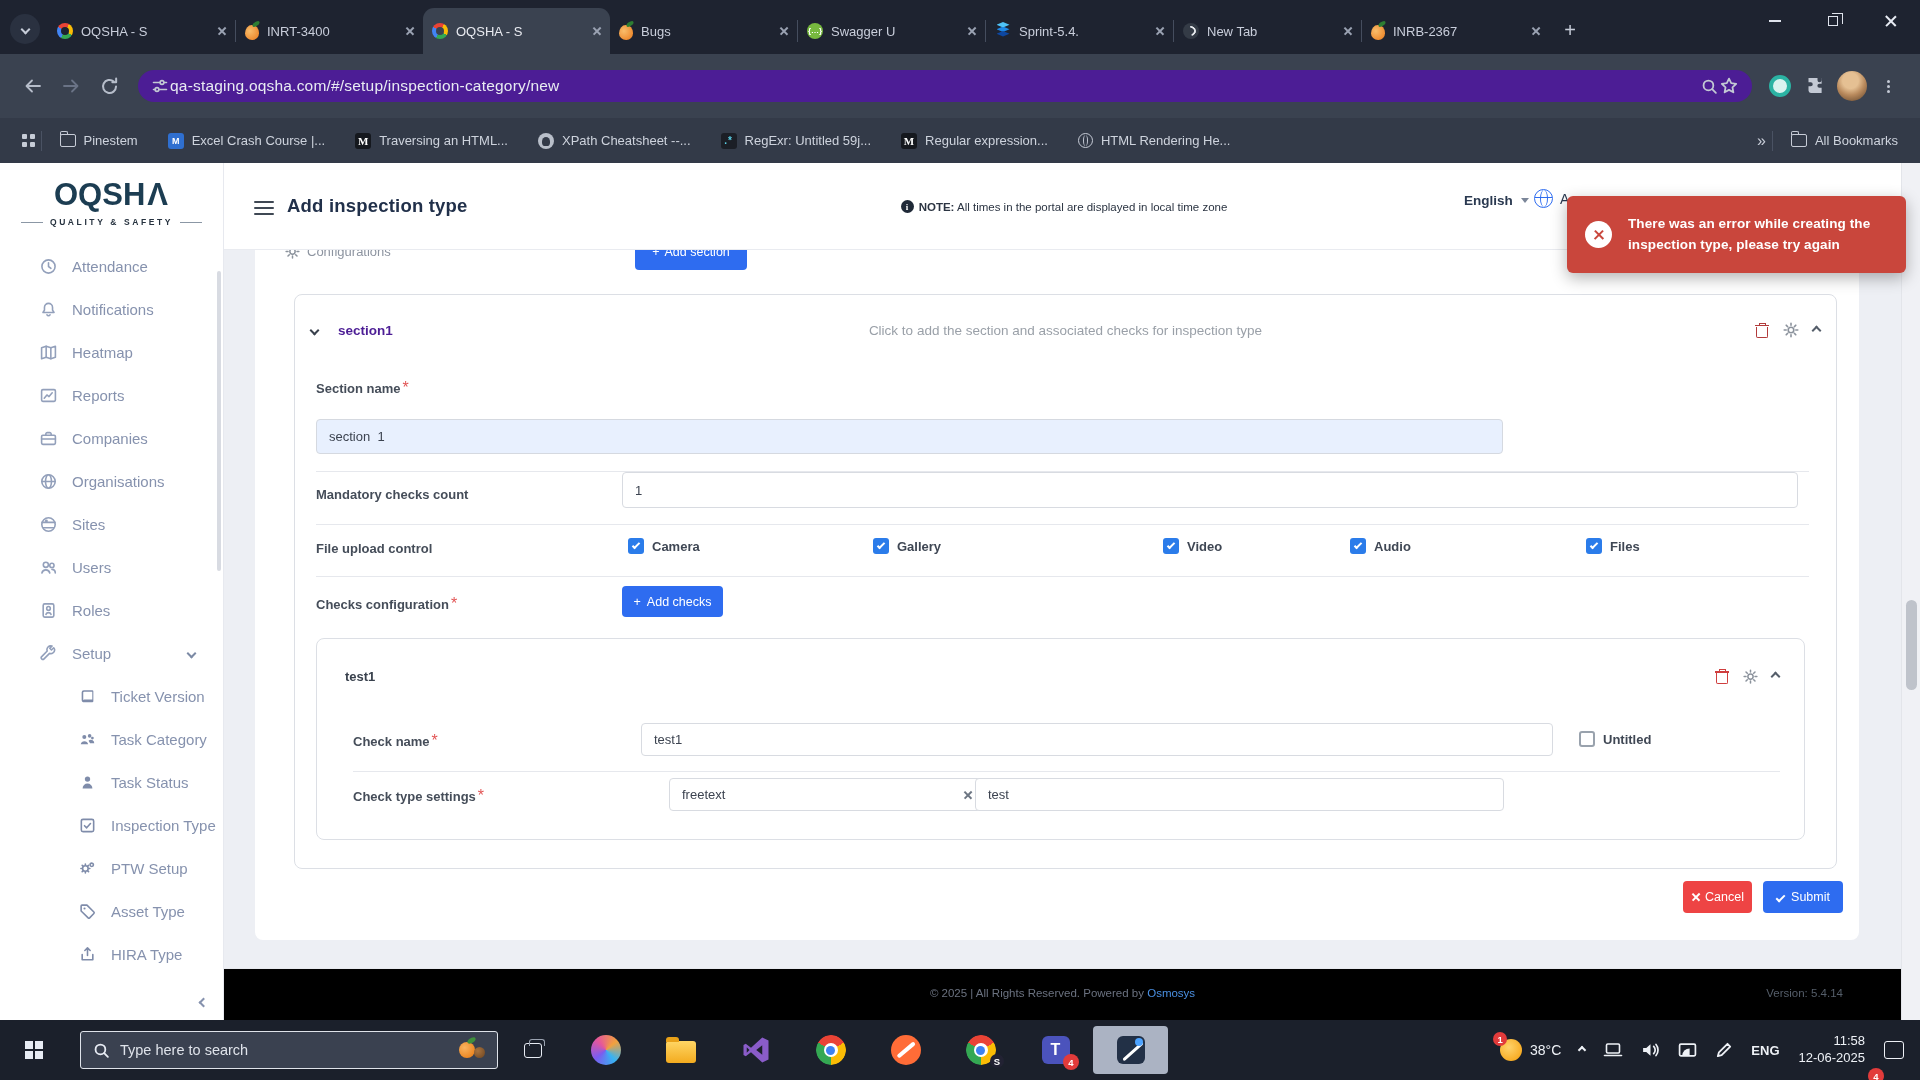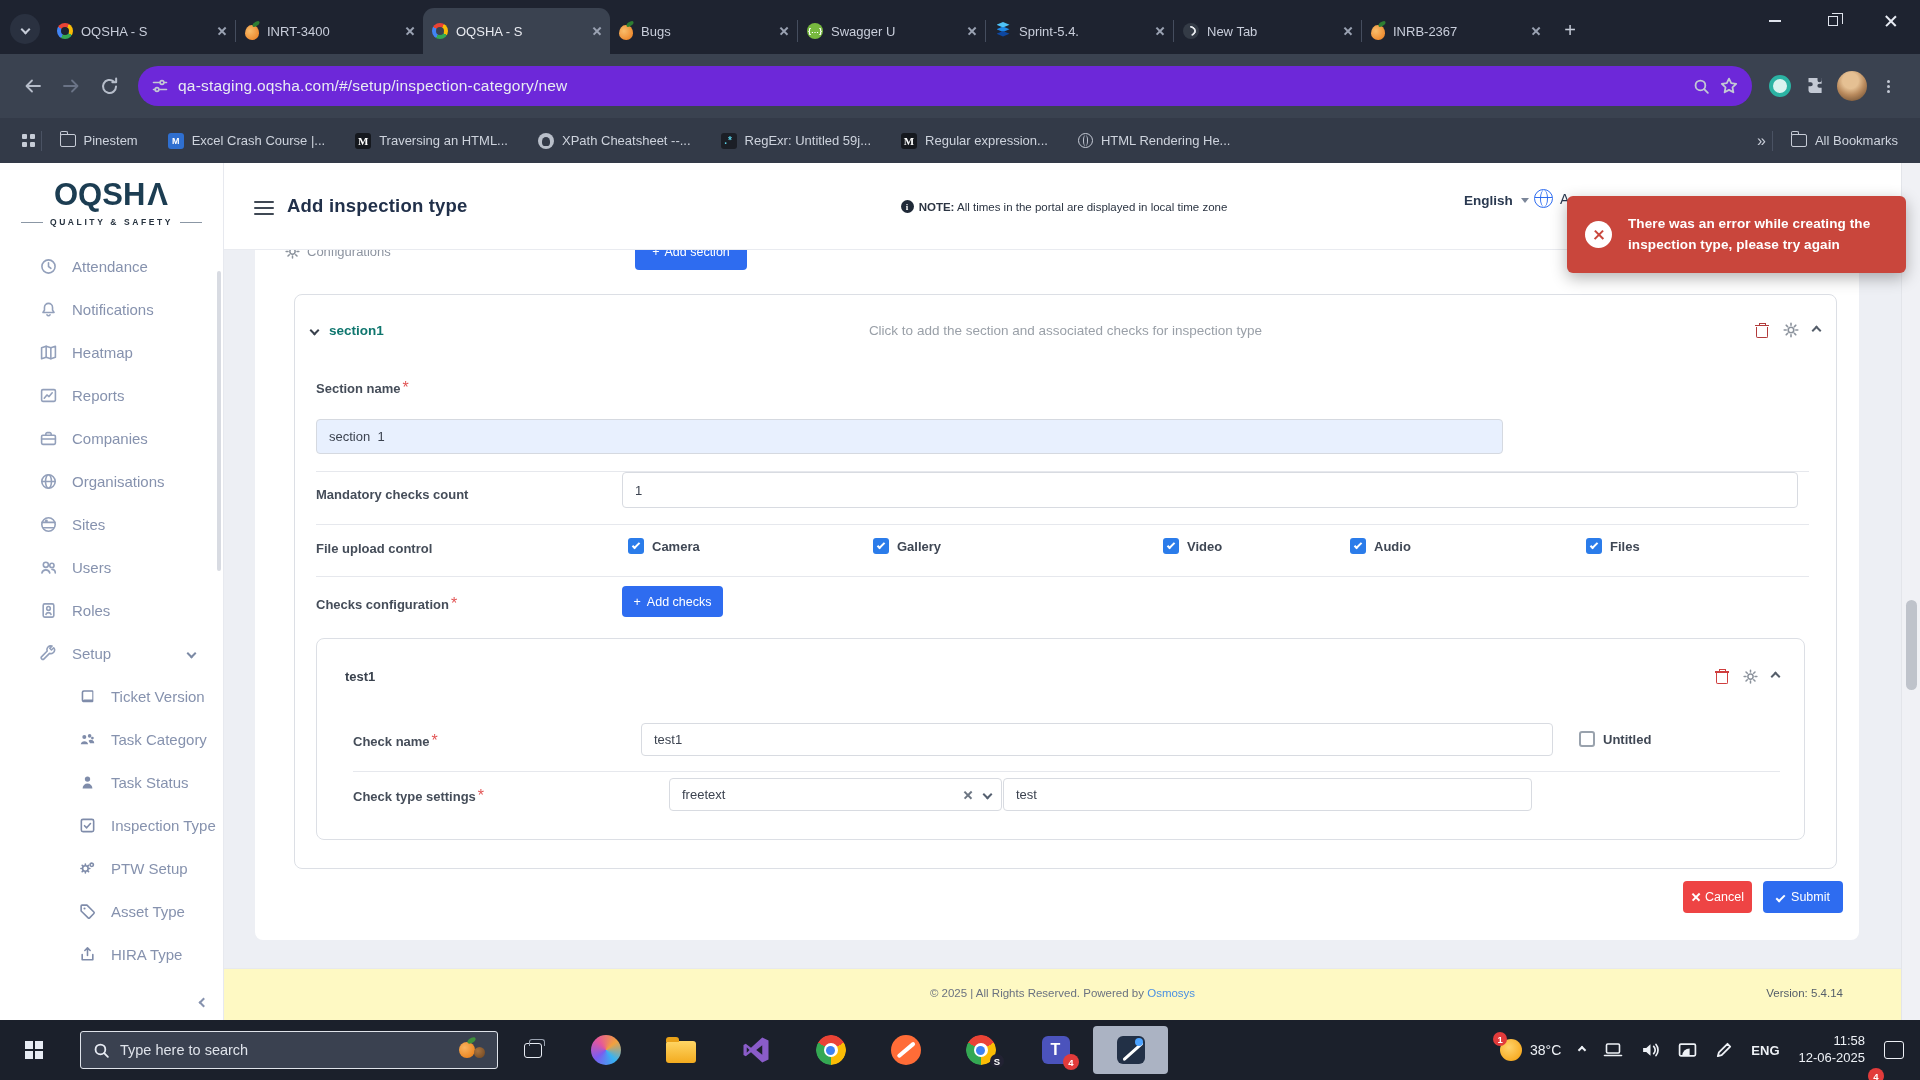--- a/index.html
+++ b/index.html
@@ -42,21 +42,21 @@
   .fav.swagger{border-radius:50%;background:#77b93e;color:#fff;font-size:8px;font-weight:bold;text-align:center;line-height:16px}
   .fav.swagger::after{content:"{…}"}
   .fav.sprint i{display:block;width:13px;height:5.5px;margin:-1px auto 0;clip-path:polygon(50% 0,100% 50%,50% 100%,0 50%)}
   .fav.sprint i:nth-child(1){background:#4fc3f7}.fav.sprint i:nth-child(2){background:#1e88e5}.fav.sprint i:nth-child(3){background:#0d47a1}
   .fav.newtabicon{border-radius:50%;background:#343b46}
   .fav.newtabicon::after{content:"";position:absolute;inset:3px;border-radius:50%;border:2.2px solid #e8eaee;border-left-color:transparent;border-bottom-color:transparent;transform:rotate(35deg)}
 
   
   .toolbar{position:absolute;top:54px;left:0;right:0;height:64px;background:#3a4250;display:flex;align-items:center;padding:0 14px}
   .navbtn{width:38px;height:38px;display:flex;align-items:center;justify-content:center}
-  .urlpill{flex:1;height:40px;border-radius:20px;background:#6d28d9;margin:0 10px;display:flex;align-items:center;padding:0 14px;gap:10px;min-width:0}
+  .urlpill{flex:1;height:32px;border-radius:20px;background:#4c1d95;margin:0 10px;display:flex;align-items:center;padding:0 14px;gap:2px;min-width:0}
   .urltext{flex:1;font-size:15.5px;color:#e8ebf2;letter-spacing:.2px;white-space:nowrap;overflow:hidden}
   .tbicon{width:36px;height:36px;display:flex;align-items:center;justify-content:center}
   .tealdot{width:22px;height:22px;border-radius:50%;border:4px solid #2bb3a3;background:#d9f3ef}
   .avatar{width:30px;height:30px;border-radius:50%;background:radial-gradient(circle at 45% 32%,#e5c093 0 30%,#b98a5d 55%,#6f4f33 90%)}
 
   
   .bmbar{position:absolute;top:118px;left:0;right:0;height:45px;background:#333a48;display:flex;align-items:center;padding:0 18px 0 22px;gap:0;font-size:13px;color:#ced3dd}
   .bmitem{display:flex;align-items:center;gap:8px;margin-right:30px;white-space:nowrap}
   .bmsep{width:1px;height:20px;background:#4a5263;margin:0 18px 0 6px}
   .gridicon{display:grid;grid-template-columns:5px 5px;grid-gap:2.5px}
@@ -102,21 +102,21 @@
   .globeicn::after{content:"";position:absolute;inset:0px 4.5px;border-radius:50%;border:1.4px solid #2e6cf0;border-top:none;border-bottom:none}
   .globeicn::before{content:"";position:absolute;left:0;right:0;top:7px;height:1.4px;background:#2e6cf0}
 
   .content{position:absolute;left:224px;right:19px;top:87px;bottom:52px;background:#edeff4;overflow:hidden}
   .maincard{position:absolute;left:31px;right:42px;top:0;height:690px;background:#fff;border-radius:0 0 8px 8px;overflow:hidden}
   .cfgrow{position:absolute;left:30px;top:-6px;display:flex;align-items:center;gap:7px;color:#8d94a0;font-size:13px}
   .addsection{position:absolute;left:380px;top:-16px;width:112px;height:36px;background:#2e6cf0;border-radius:4px;color:#fff;font-size:12.5px;display:flex;align-items:center;justify-content:center;gap:5px;border:none}
   .gearsvg{stroke:#8b929c;fill:none;stroke-width:1.6;stroke-linecap:round}
   .seccard{position:absolute;left:39px;right:22px;top:44px;height:575px;border:1px solid #dcdfe5;border-radius:8px;background:#fff}
   .secheadrow{position:absolute;left:16px;right:16px;top:20px;height:30px;display:flex;align-items:center}
-  .sectitle{display:flex;align-items:center;gap:11px;font-size:13.5px;font-weight:bold;color:#0f766e}
+  .sectitle{display:flex;align-items:center;gap:20px;font-size:13.5px;font-weight:bold;color:#4c1d95}
   .sechint{position:absolute;left:0;right:0;text-align:center;font-size:13.5px;color:#9aa0a8;pointer-events:none}
   .carddicons{margin-left:auto;display:flex;align-items:center;gap:14px;z-index:2}
   .trash{width:14px;height:15px;position:relative}
   .trash i{position:absolute;left:1px;right:1px;top:4px;bottom:0;border:1.6px solid currentColor;border-top:none;border-radius:0 0 2px 2px}
   .trash::before{content:"";position:absolute;left:0;right:0;top:2px;height:1.6px;background:currentColor}
   .trash::after{content:"";position:absolute;left:4px;top:0;width:5px;height:2px;border:1.4px solid currentColor;border-bottom:none}
   .flabel{font-size:13px;color:#454d59;font-weight:bold}
   .req{color:#e25555;margin-left:2px}
   .inputbox{border:1px solid #d8dbe1;border-radius:4px;background:#fff;font-size:13px;color:#3c4350;padding:0 12px;font-family:"Liberation Sans",sans-serif}
   .divider{position:absolute;height:1px;background:#e6e8ed}
@@ -124,21 +124,21 @@
   .cbox{width:16px;height:16px;border-radius:3px;background:#2b7cea;display:flex;align-items:center;justify-content:center;color:#fff}
   .cbox .ckicon{width:8px;height:4px;margin-top:-2px}
   .cbox.empty{background:#fff;border:2px solid #99a2ad}
   .bluebtn{background:#2e6cf0;border:none;border-radius:4px;color:#fff;font-size:12.5px;display:flex;align-items:center;justify-content:center;gap:6px;font-family:"Liberation Sans",sans-serif}
   .checkcard{position:absolute;left:21px;top:343px;right:31px;height:202px;border:1px solid #dcdfe5;border-radius:8px}
   .selbox{display:flex;align-items:center;border:1px solid #d8dbe1;border-radius:4px;font-size:13px;color:#3c4350;padding:0 10px 0 12px}
   .selbox .val{flex:1}
   .btnrow-cancel{position:absolute;left:1428px;top:631px;width:69px;height:32px;background:#ee4444;border:none;border-radius:4px;color:#fff;font-size:12.5px;display:flex;align-items:center;justify-content:center;gap:5px;font-family:"Liberation Sans",sans-serif}
   .btnrow-submit{position:absolute;left:1508px;top:631px;width:80px;height:32px}
 
-  .appfooter{position:absolute;left:224px;right:19px;bottom:0;height:52px;background:#fef9c3;border-top:1px solid #e7e9ee;font-size:11.5px;color:#6b7280}
+  .appfooter{position:absolute;left:224px;right:19px;bottom:0;height:52px;background:#000000;border-top:1px solid #e7e9ee;font-size:11.5px;color:#6b7280}
   .copy{position:absolute;left:0;right:0;top:18px;text-align:center}
   .copy a{color:#4a90e2;text-decoration:none}
   .version{position:absolute;right:58px;top:18px;color:#555e6a}
 
   .vscroll{position:absolute;right:0;top:0;bottom:0;width:19px;background:#f0f1f5;border-left:1px solid #e3e5ea}
   .vthumb{position:absolute;left:4px;width:11px;top:437px;height:90px;border-radius:6px;background:#bfc3cb}
 
   .toast{position:absolute;left:1567px;top:196px;width:339px;height:77px;background:#c9463c;border-radius:6px;box-shadow:0 5px 16px rgba(0,0,0,.3);z-index:9;display:flex;align-items:center;padding:0 16px 0 18px;gap:16px}
   .toasticn{width:27px;height:27px;border-radius:50%;background:#fff;color:#c9463c;display:flex;align-items:center;justify-content:center;flex:0 0 auto}
   .toasticn .xicon{width:11px;height:11px;color:#c9463c}
@@ -635,21 +635,21 @@
               </div>
 
             <div class="divider" style="left:36px;right:24px;top:132px"></div>
 
             <div class="abs" style="left:36px;top:148px"><span class="flabel">Check type settings</span><span class="req">*</span></div>
             <div class="selbox abs" style="left:352px;top:139px;width:333px;height:33px">
               <span class="val">freetext</span>
               <span class="xicon" style="width:9px;height:9px;color:#6d7683;margin-right:12px"></span>
               <span class="chev down" style="color:#556070"></span>
             </div>
-            <input class="inputbox abs" style="left: 658px; top: 139px; width: 529px; height: 33px; margin-left: 28px;" readonly="" value="test">
+            <input class="inputbox abs" style="left: 658px; top: 139px; width: 529px; height: 33px;" readonly="" value="test">
           </div>
         </div>
 
         <button class="btnrow-cancel">
           <span class="xicon" style="width:9px;height:9px;color:#fff"></span>
           <span>Cancel</span>
         </button>
         <button class="bluebtn btnrow-submit">
           <span class="ckicon" style="color:#fff"></span>
           <span>Submit</span>

